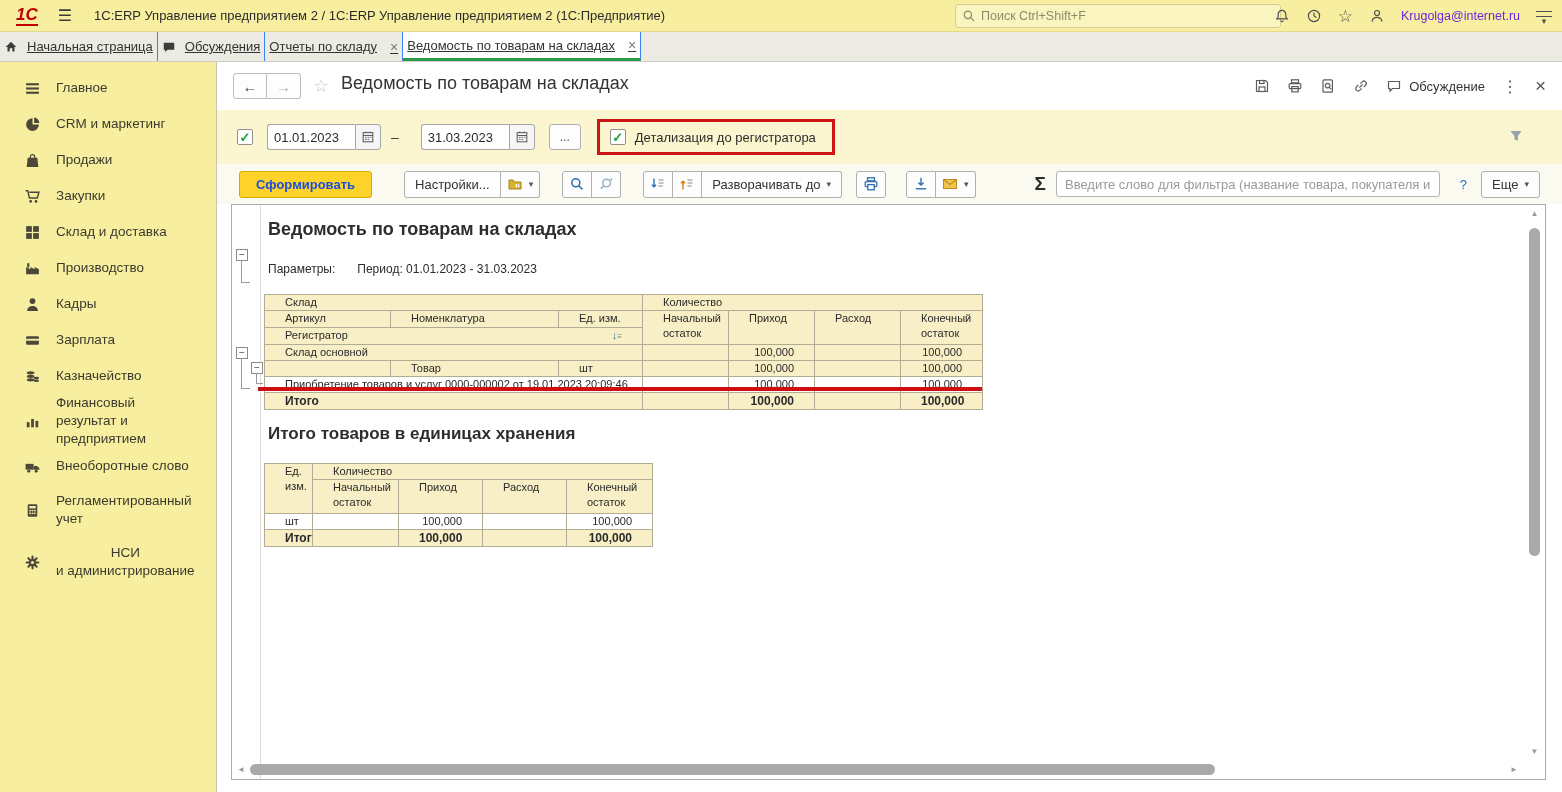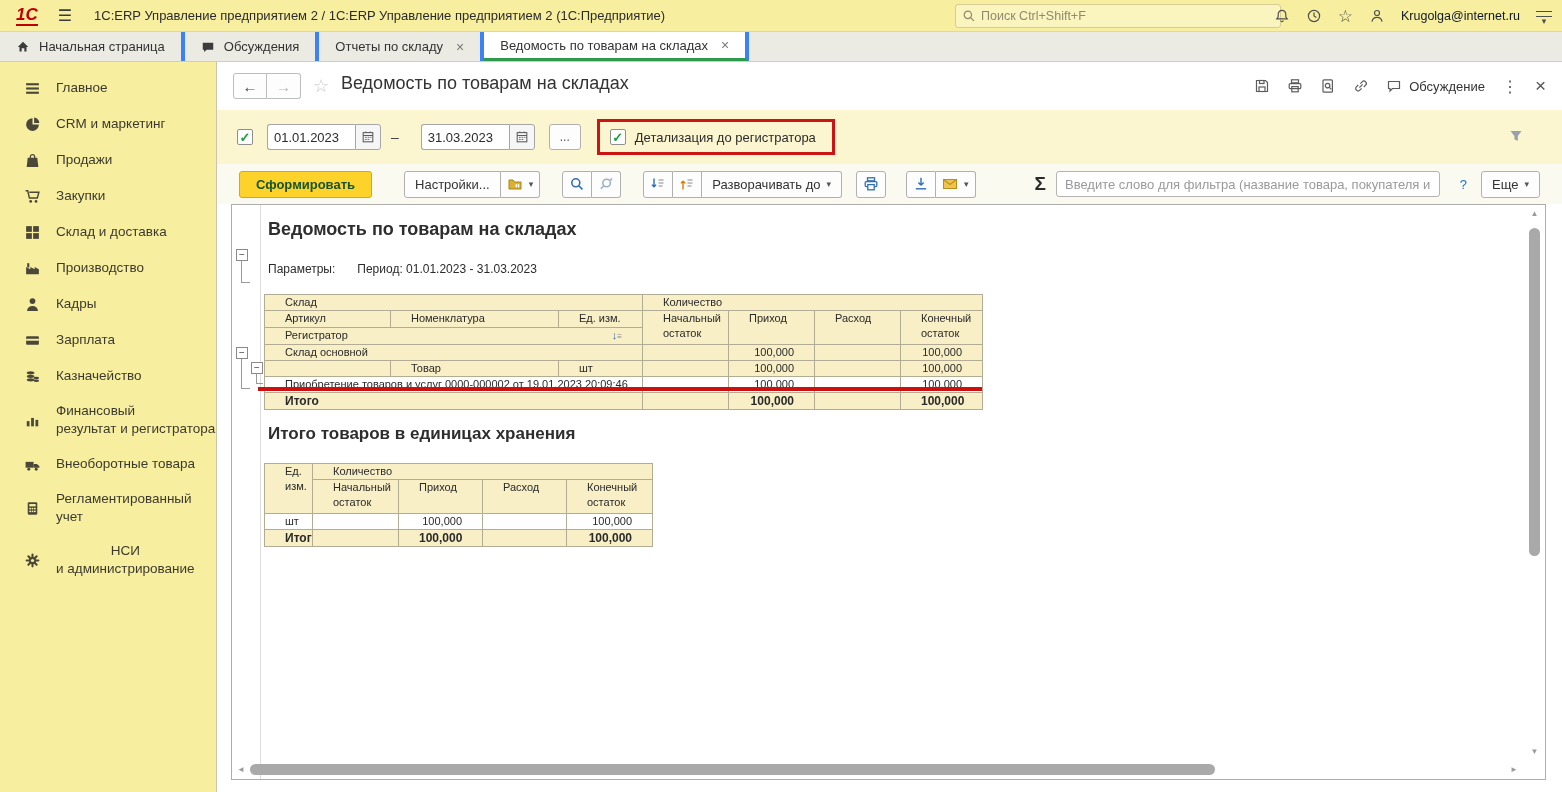--- a/index.html
+++ b/index.html
@@ -9,31 +9,31 @@
   
   #titlebar { position:absolute; left:0; top:0; width:1562px; height:32px; background:#f7ef9f; display:flex; align-items:center; border-bottom:1px solid #e3d98f; }
   .logo { font-weight:bold; font-style:italic; color:#c00000; font-size:17px; margin-left:16px; border-bottom:2px solid #c00000; line-height:1; padding-bottom:1px; }
   .hamburger { color:#3a3a3a; font-size:16px; margin-left:20px; cursor:pointer; }
   .app-title { font-size:13px; margin-left:22px; color:#2b2b2b; white-space:nowrap; }
   .tb-search { position:absolute; left:955px; top:4px; width:326px; height:24px; background:#faf4bf; border:1px solid #d6cd95; border-radius:3px; display:flex; align-items:center; padding:0 6px; }
   .tb-search input { border:none; outline:none; background:transparent; font-size:12.5px; color:#1d4ed8; width:100%; font-family:"Liberation Sans",sans-serif; }
   .tb-search input::placeholder { color:#8e8a6e; }
   .tb-icons { position:absolute; right:10px; top:0; height:32px; display:flex; align-items:center; gap:16px; }
   .tb-icons .ic { color:#4f4f4f; }
-  .user-email { font-size:12.5px; color:#0f172a; }
+  .user-email { font-size:12.5px; color:#6d28d9; }
   .menu-caret { display:flex; flex-direction:column; align-items:center; color:#4f4f4f; }
   .menu-caret .lines { width:16px; border-top:1.6px solid #4f4f4f; margin:2px 0; }
   .menu-caret .c { font-size:9px; line-height:4px; }
 
   .sv { width:16px; height:16px; display:block; }
   .sv14 { width:14px; height:14px; display:block; }
 
   
   #tabbar { position:absolute; left:0; top:32px; width:1562px; height:30px; background:#ecebe3; border-bottom:1px solid #cfcdc4; display:flex; }
-  .tab { display:flex; align-items:center; gap:9px; padding:0 16px; font-size:13px; color:#333; border-right:4px solid #3b82f6; cursor:pointer; white-space:nowrap; }
+  .tab { display:flex; align-items:center; gap:9px; padding:0 4px; font-size:13px; color:#333; border-right:1px solid #3b82f6; cursor:pointer; white-space:nowrap;text-decoration:underline; }
   .tab .ticon { color:#3c3c3c; }
   .tab.active { background:#fff; border-bottom:3px solid #2d9a4c; padding-bottom:0; }
   .tab .x { color:#777; font-size:14px; margin-left:4px; }
 
   
   #sidebar { position:absolute; left:0; top:62px; width:216px; bottom:0; background:#f7ef9f; padding-top:8px; }
   .sb-item { display:flex; align-items:center; gap:15px; padding:0 0 0 24px; min-height:36px; cursor:pointer; }
   .sb-item svg { fill:#4b483a; flex:0 0 17px; width:17px; height:17px; }
   .sb-label { font-size:13.5px; color:#3c3a2e; line-height:18px; white-space:pre-line; }
 
@@ -63,21 +63,21 @@
   .range-dash { margin:0 8px 0 10px; color:#444; font-size:14px; }
   .dotsbtn { margin-left:14px; width:32px; height:26px; border:1px solid #b0b0b0; background:#fdfdfd; border-radius:3px; font-size:12px; color:#555; display:flex; align-items:center; justify-content:center; cursor:pointer; }
   .redbox { margin-left:16px; border:3px solid #cc1414; display:flex; align-items:center; gap:9px; padding:7px 16px 7px 10px; }
   .redbox .lbl { font-size:13px; color:#2b2b2b; white-space:nowrap; }
   .funnel { position:absolute; right:38px; top:18px; color:#97a1ad; }
 
   
   #toolbar { position:absolute; left:0; top:102px; right:0; height:40px; background:#fbfaf1; display:flex; align-items:center; padding:0 22px; }
   .btn { height:27px; border:1px solid #b0b0b0; background:#fdfdfd; border-radius:3px; font-size:13px; color:#333; display:flex; align-items:center; justify-content:center; padding:0 10px; cursor:pointer; white-space:nowrap; font-family:"Liberation Sans",sans-serif; }
   .btn .caret { font-size:9px; color:#555; margin-left:6px; }
-  .btn-generate { background:#fdd32b; border:1px solid #d8ab00; font-weight:bold; color:#14532d; padding:0 16px; }
+  .btn-generate { background:#fdd32b; border:1px solid #d8ab00; font-weight:bold; color:#1d4ed8; padding:0 16px; }
   .grp { display:flex; }
   .grp .btn { border-radius:0; border-left:none; }
   .grp .btn:first-child { border-radius:3px 0 0 3px; border-left:1px solid #b0b0b0; }
   .grp .btn:last-child { border-radius:0 3px 3px 0; }
   .ibtn { padding:0 6px; }
   .sigma { font-size:19px; font-weight:bold; color:#2b2b2b; }
   .flt-input { width:388px; height:26px; border:1px solid #b5b5b5; border-radius:3px; font-size:13px; padding:0 8px; color:#333; font-family:"Liberation Sans",sans-serif; background:#fff; }
   .flt-input::placeholder { color:#9a9a9a; }
   .help { color:#1a6fc4; font-size:13px; cursor:pointer; }
 
@@ -258,30 +258,30 @@
       </svg>
     <span class="sb-label">Казначейство</span>
   </div>
   <div class="sb-item" style="min-height:52px;">
     <svg viewBox="0 0 16 16">
         <rect x="2.6" y="8.6" width="2.6" height="4.9"></rect>
         <rect x="6.7" y="5.6" width="2.6" height="7.9"></rect>
         <rect x="10.8" y="7.4" width="2.6" height="6.1"></rect>
       </svg>
     <span class="sb-label">Финансовый
-результат и регистратора</span>
+результат и предприятием</span>
   </div>
   <div class="sb-item">
     <svg viewBox="0 0 16 16">
         <rect x="1.5" y="5.5" width="7.5" height="5.5"></rect>
         <path d="M9 7.5h3.2l2.3 2.2V11H9z"></path>
         <circle cx="4.5" cy="12.4" r="1.4"></circle>
         <circle cx="11.5" cy="12.4" r="1.4"></circle>
       </svg>
-    <span class="sb-label">Внеоборотные товара</span>
+    <span class="sb-label">Внеоборотные слово</span>
   </div>
   <div class="sb-item" style="min-height:52px;">
     <svg viewBox="0 0 16 16">
         <rect x="3.5" y="2.2" width="9" height="11.6" rx="1"></rect>
         <rect x="5" y="3.8" width="6" height="2.2" fill="#f7ef9f"></rect>
         <rect x="5" y="7.4" width="1.6" height="1.4" fill="#f7ef9f"></rect>
         <rect x="7.2" y="7.4" width="1.6" height="1.4" fill="#f7ef9f"></rect>
         <rect x="9.4" y="7.4" width="1.6" height="1.4" fill="#f7ef9f"></rect>
         <rect x="5" y="10" width="1.6" height="1.4" fill="#f7ef9f"></rect>
         <rect x="7.2" y="10" width="1.6" height="1.4" fill="#f7ef9f"></rect>

